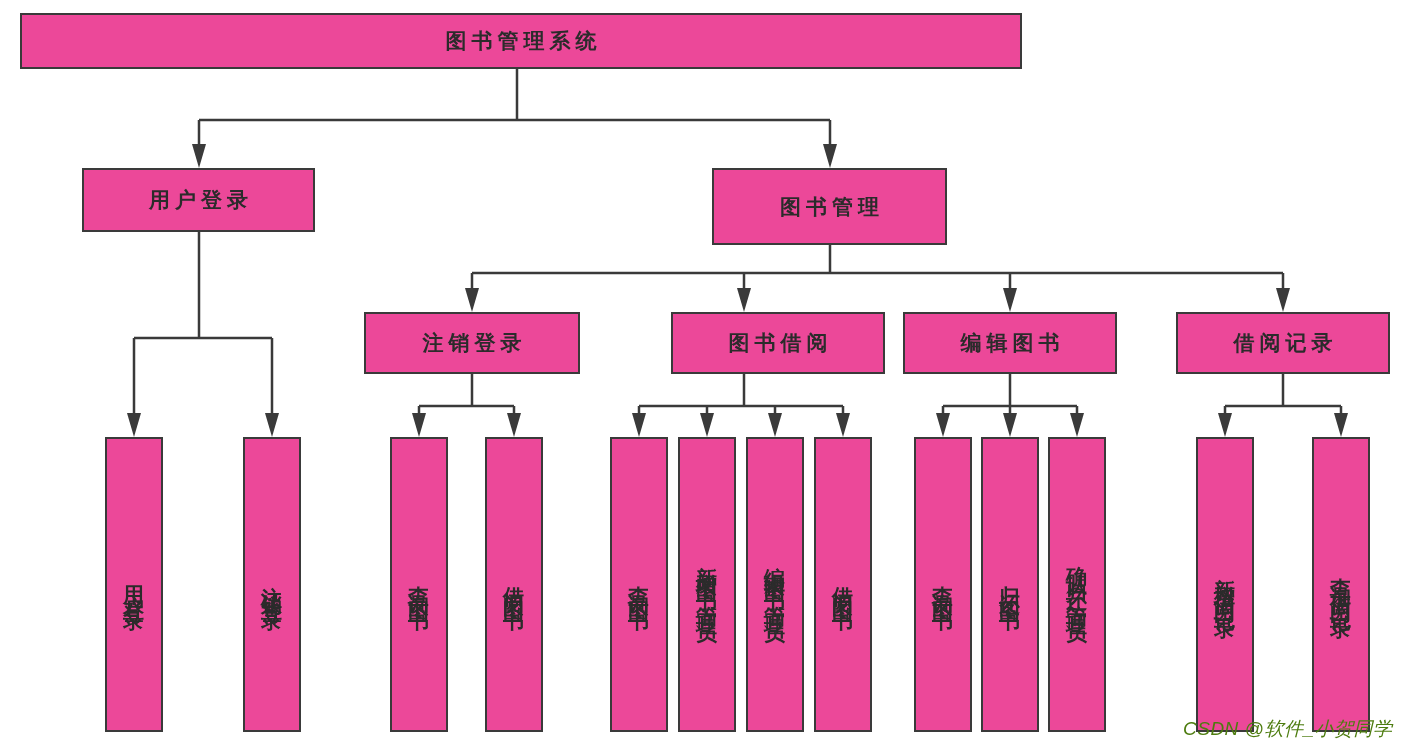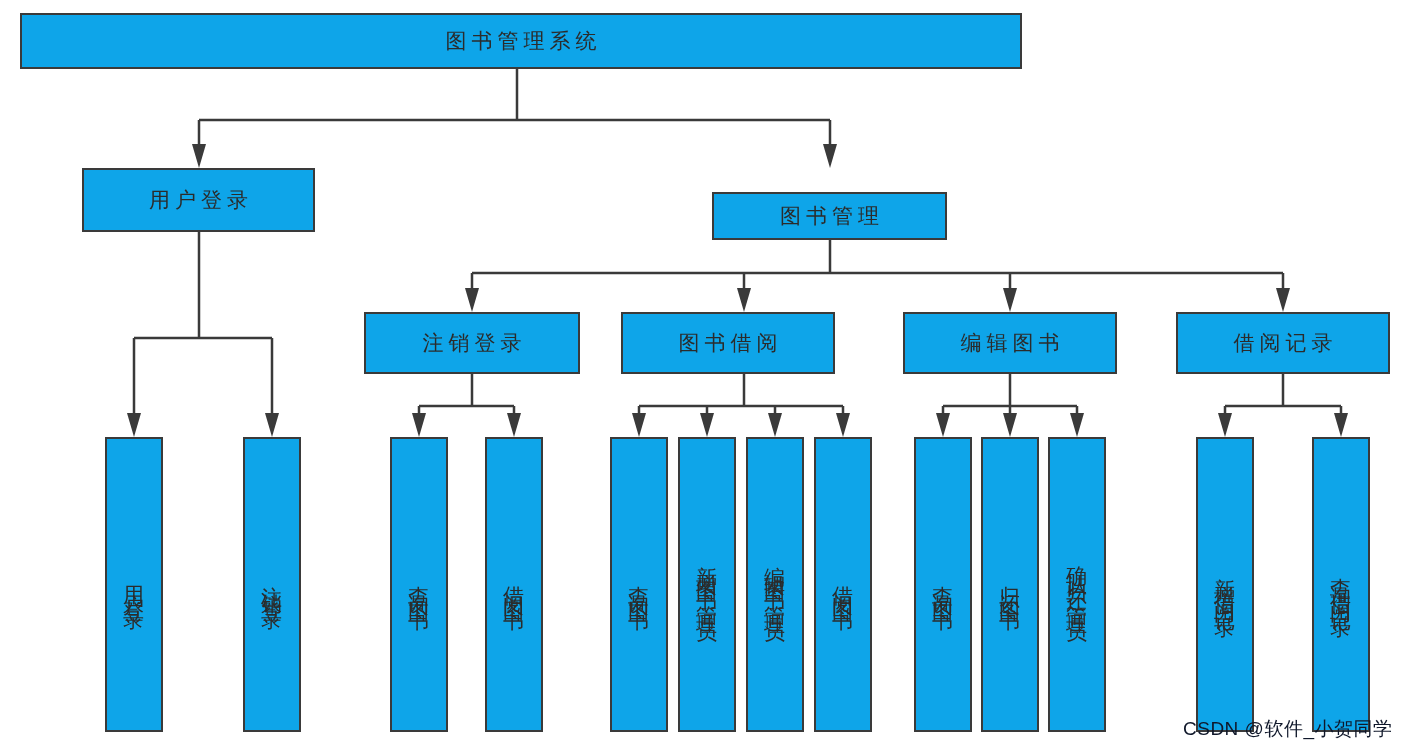--- a/index.html
+++ b/index.html
@@ -12,49 +12,50 @@
     overflow: hidden;
   }
   svg.connectors {
     position: absolute;
     left: 0; top: 0;
     width: 1405px; height: 747px;
     z-index: 1;
   }
   .box {
     position: absolute;
-    background: #0ea5e9;
+    background: #ec4899;
     border: 2.5px solid #3a3a3a;
     box-sizing: border-box;
     display: flex;
     align-items: center;
     justify-content: center;
     color: #2b2b2b;
     z-index: 2;
+    font-weight: bold;
   }
   .hbox {
     font-size: 21px;
     letter-spacing: 5px;
     text-indent: 5px;
     white-space: nowrap;
   }
   .vbox {
     writing-mode: vertical-rl;
     text-orientation: upright;
     font-size: 21px;
     letter-spacing: 8px;
     line-height: 1;
   }
   
   .n-root   { left: 20px;   top: 13px;  width: 1002px; height: 56px; }
   .n-l2a    { left: 82px;   top: 168px; width: 233px;  height: 64px; }
-  .n-l2b    { left: 712px;  top: 168px; width: 235px;  height: 48px; margin-top: 24px; }
+  .n-l2b    { left: 712px;  top: 168px; width: 235px;  height: 77px; }
   .n-l3     { top: 312px;   height: 62px; }
   .n-l3a    { left: 364px;  width: 216px; }
-  .n-l3b    { left: 621px;  width: 214px; }
+  .n-l3b    { left: 671px;  width: 214px; }
   .n-l3c    { left: 903px;  width: 214px; }
   .n-l3d    { left: 1176px; width: 214px; }
   .leaf     { top: 437px;   height: 295px; width: 58px; }
   .lf1  { left: 105px; }
   .lf2  { left: 243px; }
   .lf3  { left: 390px; }
   .lf4  { left: 485px; }
   .lf5  { left: 610px; }
   .lf6  { left: 678px; }
   .lf7  { left: 746px; }
@@ -62,24 +63,25 @@
   .lf9  { left: 914px; }
   .lf10 { left: 981px; }
   .lf11 { left: 1048px; }
   .lf12 { left: 1196px; }
   .lf13 { left: 1312px; }
   .watermark {
     position: absolute;
     left: 1183px;
     top: 716px;
     font-size: 19px;
-    color: #0f172a;
+    color: #4d7c0f;
     letter-spacing: 0.5px;
     white-space: nowrap;
     z-index: 4;
+    font-style: italic;
   }
 </style>
 </head>
 <body>
 
 <div class="canvas">
 
   <svg class="connectors" viewBox="0 0 1405 747" xmlns="http://www.w3.org/2000/svg">
     <g stroke="#3a3a3a" stroke-width="2.5" fill="none">
 

